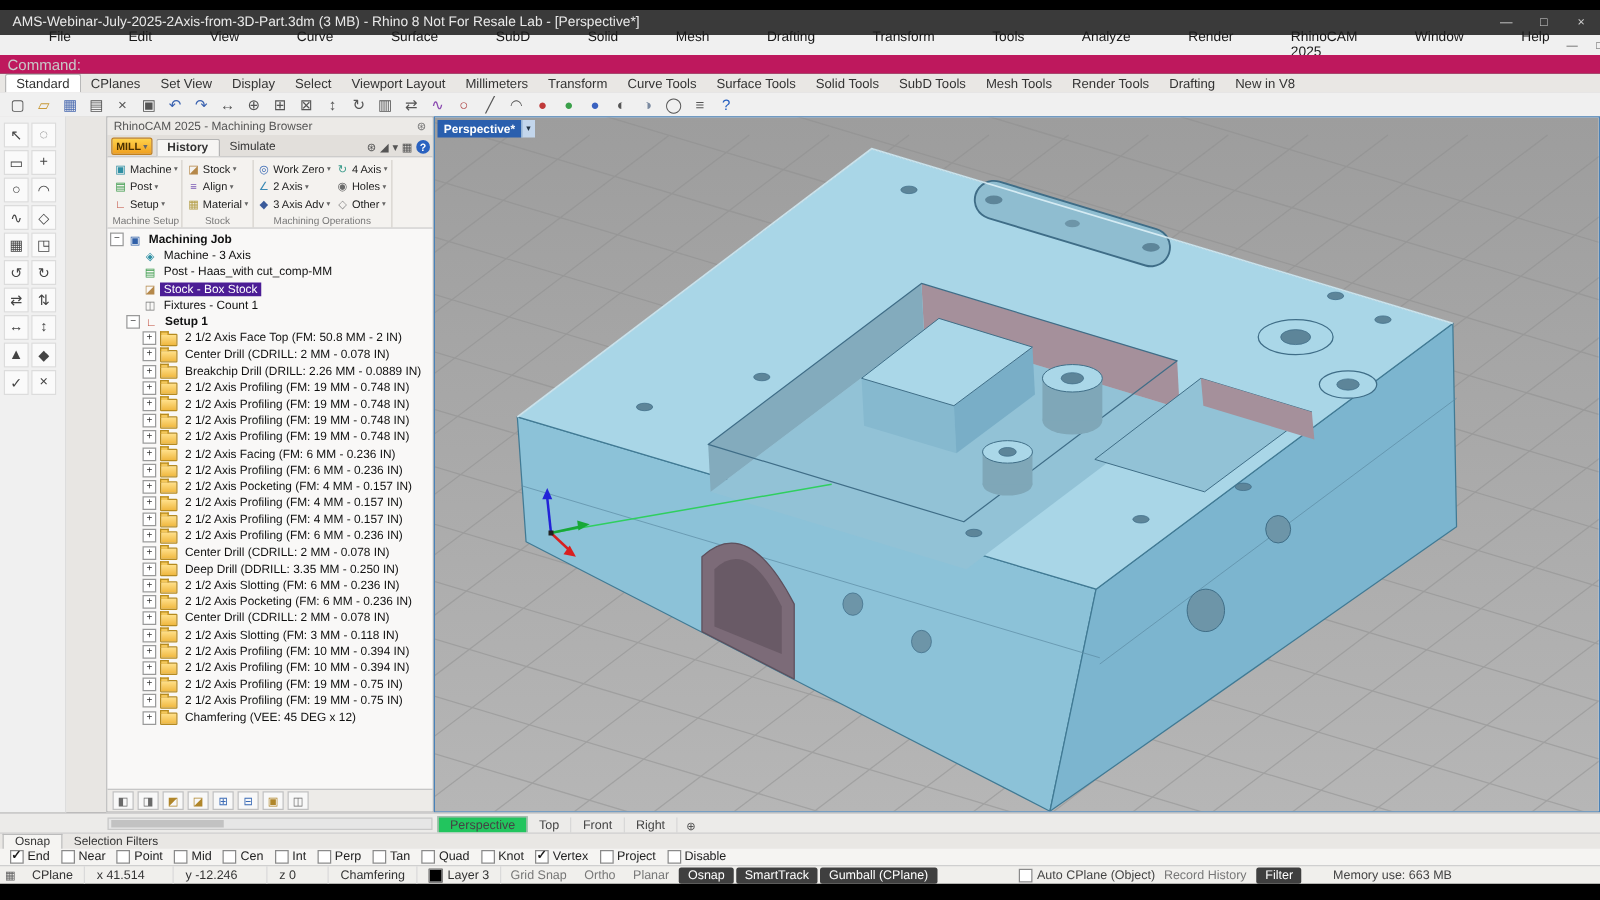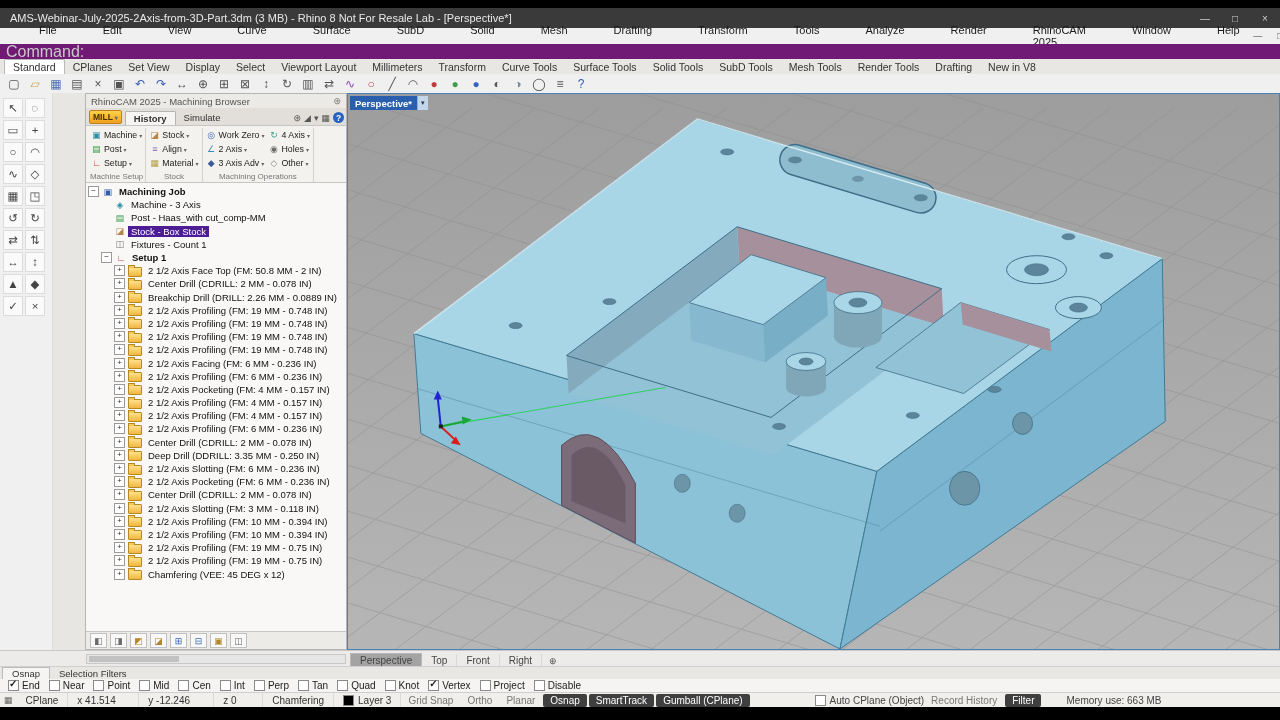--- a/index.html
+++ b/index.html
@@ -10,21 +10,21 @@
   .titlebar{top:8px;height:20px;background:#3a3a3a;color:#e9e9e9;font-size:11px;display:flex;align-items:center;padding-left:10px;}
   .wctrls{margin-left:auto;display:flex;height:100%;}
   .wc{width:30px;display:flex;align-items:center;justify-content:center;color:#cfcfcf;font-size:10px;}
   
   .menubar{top:28px;height:16px;background:#f0f0f0;display:flex;align-items:center;font-size:11px;color:#1a1a1a;border-bottom:1px solid #dcdcdc;}
   #menu-items{display:flex;}
   .mitem{padding:0 7px;margin-left:32px;}
   .mdi{margin-left:auto;display:flex;}
   .mdic{width:22px;text-align:center;color:#555;font-size:9px;}
   
-  .cmdline{top:44px;height:15px;background:#701a75;color:#c9c9c9;font-size:16px;display:flex;align-items:center;padding-left:6px;}
+  .cmdline{top:44px;height:15px;background:#be185d;color:#c9c9c9;font-size:12px;display:flex;align-items:center;padding-left:6px;}
   
   .ttabs{top:59px;height:15px;background:#e9e7e4;border-bottom:1px solid #cfcfcf;display:flex;align-items:flex-end;font-size:10.5px;color:#333;padding-left:4px;text-align:center;}
   .ttab{padding:1px 8px 1px;}
   .ttab.active{background:#fff;border:1px solid #b8b8b8;border-bottom:none;border-radius:2px 2px 0 0;}
   
   .ticons{top:74px;height:19px;background:#f0f0f0;border-bottom:1px solid #d2d2d2;display:flex;align-items:center;padding-left:4px;gap:1px;}
   .ticon{width:20px;height:17px;display:flex;align-items:center;justify-content:center;font-size:12px;}
   
   .main{top:93px;height:557px;background:#e8e6e3;}
   .side{position:absolute;left:0;top:0;width:46px;bottom:0;background:#f0f0f0;display:flex;flex-wrap:wrap;align-content:flex-start;padding:5px 3px;gap:2px;border-right:1px solid #ddd;}
@@ -67,21 +67,21 @@
   
   .viewport{position:absolute;left:347px;top:0;right:0;bottom:0;border:1px solid #4a82b8;box-sizing:border-box;}
   .viewport svg{position:absolute;left:0;top:0;width:100%;height:100%;}
   .vplabel{position:absolute;left:2px;top:2px;display:flex;align-items:stretch;font-size:9.5px;height:14px;}
   .vpl{background:#2a5fae;color:#fff;display:flex;align-items:center;padding:0 5px;font-weight:bold;}
   .vdd{background:#c3d6ec;color:#234;display:flex;align-items:center;font-size:7px;padding:0 3px;border-left:1px solid #8fb0d4;}
   
   .vtabsrow{top:650px;height:16px;background:#ecebe9;border-top:1px solid #c8c8c8;display:flex;align-items:flex-end;font-size:10px;color:#444;}
   #vtabs{display:flex;margin-left:350px;align-items:flex-end;}
   .vtab{padding:1px 9px;border-right:1px solid #d8d8d8;}
-  .vtab.active{background:#a3a3a3;border:1px solid #b8b8b8;border-bottom:none;}
+  .vtab.active{background:#22c55e;border:1px solid #b8b8b8;border-bottom:none;}
   .vplus{padding:0 7px 1px;color:#555;font-size:9px;}
   .hscroll{position:absolute;left:86px;top:3px;width:260px;height:10px;background:#e6e6e6;border:1px solid #c8c8c8;box-sizing:border-box;}
   .hthumb{position:absolute;left:2px;top:1px;width:90px;height:6px;background:#c2c2c2;}
   
   .osnaptabs{top:666px;height:13px;background:#e9e7e4;display:flex;font-size:9.5px;color:#333;padding-left:2px;align-items:flex-end;border-top:1px solid #cfcfcf;}
   .otab{padding:0 9px 1px;}
   .otab.active{background:#f5f4f2;border:1px solid #bbb;border-bottom:none;}
   
   .osnaprow{top:679px;height:13px;background:#f5f4f2;display:flex;align-items:center;font-size:10px;color:#222;gap:9px;padding-left:8px;}
   .snap{display:flex;align-items:center;gap:3px;}

